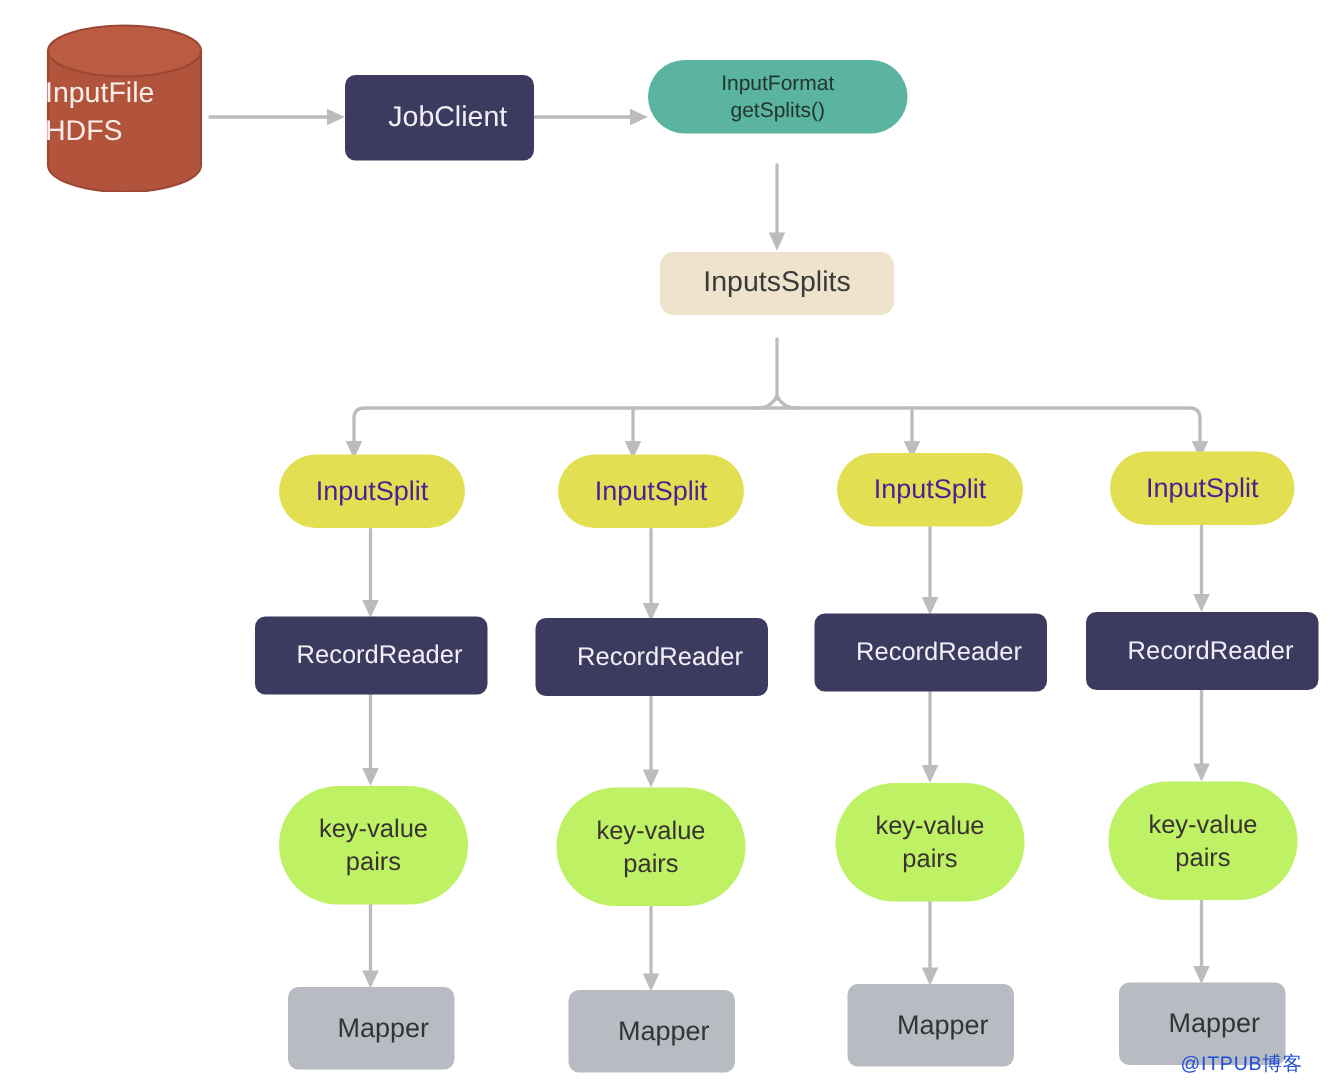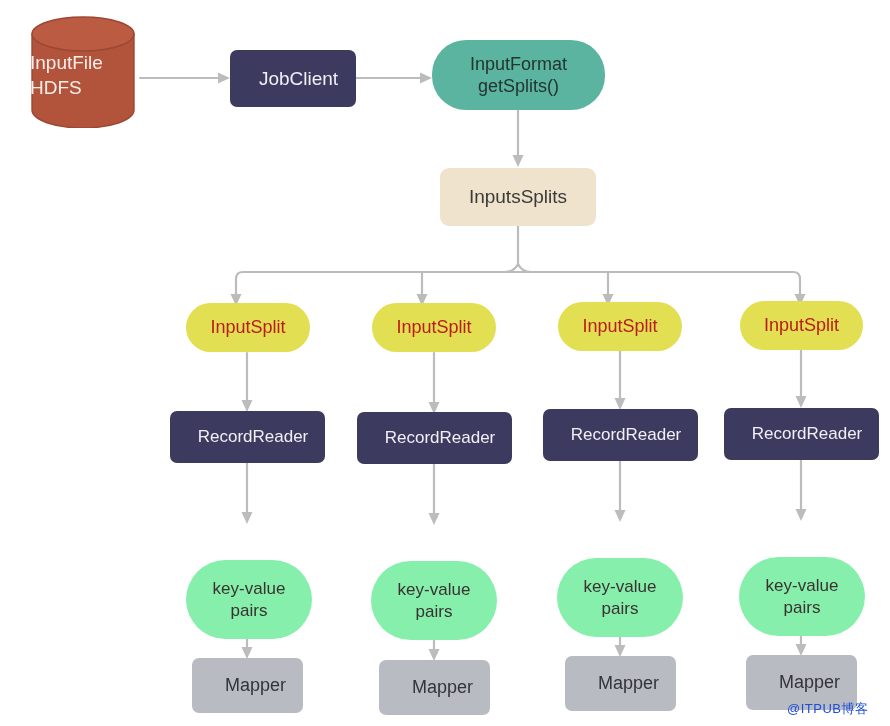--- a/index.html
+++ b/index.html
@@ -54,28 +54,27 @@
     color: #22352f;
     border-radius: 34px;
   }
   .n-beige {
     background: #f0e3cd;
     color: #3a3a38;
     border-radius: 9px;
   }
   .n-yellow {
     background: #e3df53;
-    color: #b91c1c;
+    color: #4c1d95;
     border-radius: 26px;
   }
   .n-pink {
-    background: #86efac;
+    background: #bef264;
     color: #3a3230;
     border-radius: 40px;
-    margin-top: 36px;
   }
   .n-gray {
     background: #b8bcc2;
     color: #32343a;
     border-radius: 7px;
     padding-left: 16px;
   }
   
   .conn {
     position: absolute;
@@ -166,24 +165,24 @@
     <svg width="106" height="112" viewBox="0 0 106 112">
       <path d="M2,18 L2,94 A51,18 0 0 0 104,94 L104,18 Z" fill="#b2543c" stroke="#9c4733" stroke-width="1.4"></path>
       <ellipse cx="53" cy="18" rx="51" ry="17" fill="#bb5c42" stroke="#9c4733" stroke-width="1.4"></ellipse>
     </svg>
     <div class="cyl-label">InputFile
 HDFS</div>
   </div>
 
   <div class="node n-dark" style="left:230px; top:50px; width:126px; height:57px; font-size:19px;">JobClient</div>
 
-  <div class="node n-teal" style="left:432px; top:40px; width:173px; height:70px; font-size:18px;">InputFormat
+  <div class="node n-teal" style="left:432px; top:40px; width:173px; height:49px; font-size:14px;">InputFormat
 getSplits()</div>
 
-  <div class="node n-beige" style="left:440px; top:168px; width:156px; height:58px; font-size:19px;">InputsSplits</div>
+  <div class="node n-beige" style="left:440px; top:168px; width:156px; height:42px; font-size:19px;">InputsSplits</div>
 
   <div class="node n-yellow" style="left:186px; top:303px; width:124px; height:49px; font-size:18px;">InputSplit</div>
   <div class="node n-dark" style="left:170px; top:411px; width:155px; height:52px; font-size:17px;">RecordReader</div>
   <div class="node n-pink" style="left:186px; top:524px; width:126px; height:79px; font-size:17px;">key-value
 pairs</div>
   <div class="node n-gray" style="left:192px; top:658px; width:111px; height:55px; font-size:18px;">Mapper</div>
 
   <div class="node n-yellow" style="left:372px; top:303px; width:124px; height:49px; font-size:18px;">InputSplit</div>
   <div class="node n-dark" style="left:357px; top:412px; width:155px; height:52px; font-size:17px;">RecordReader</div>
   <div class="node n-pink" style="left:371px; top:525px; width:126px; height:79px; font-size:17px;">key-value

